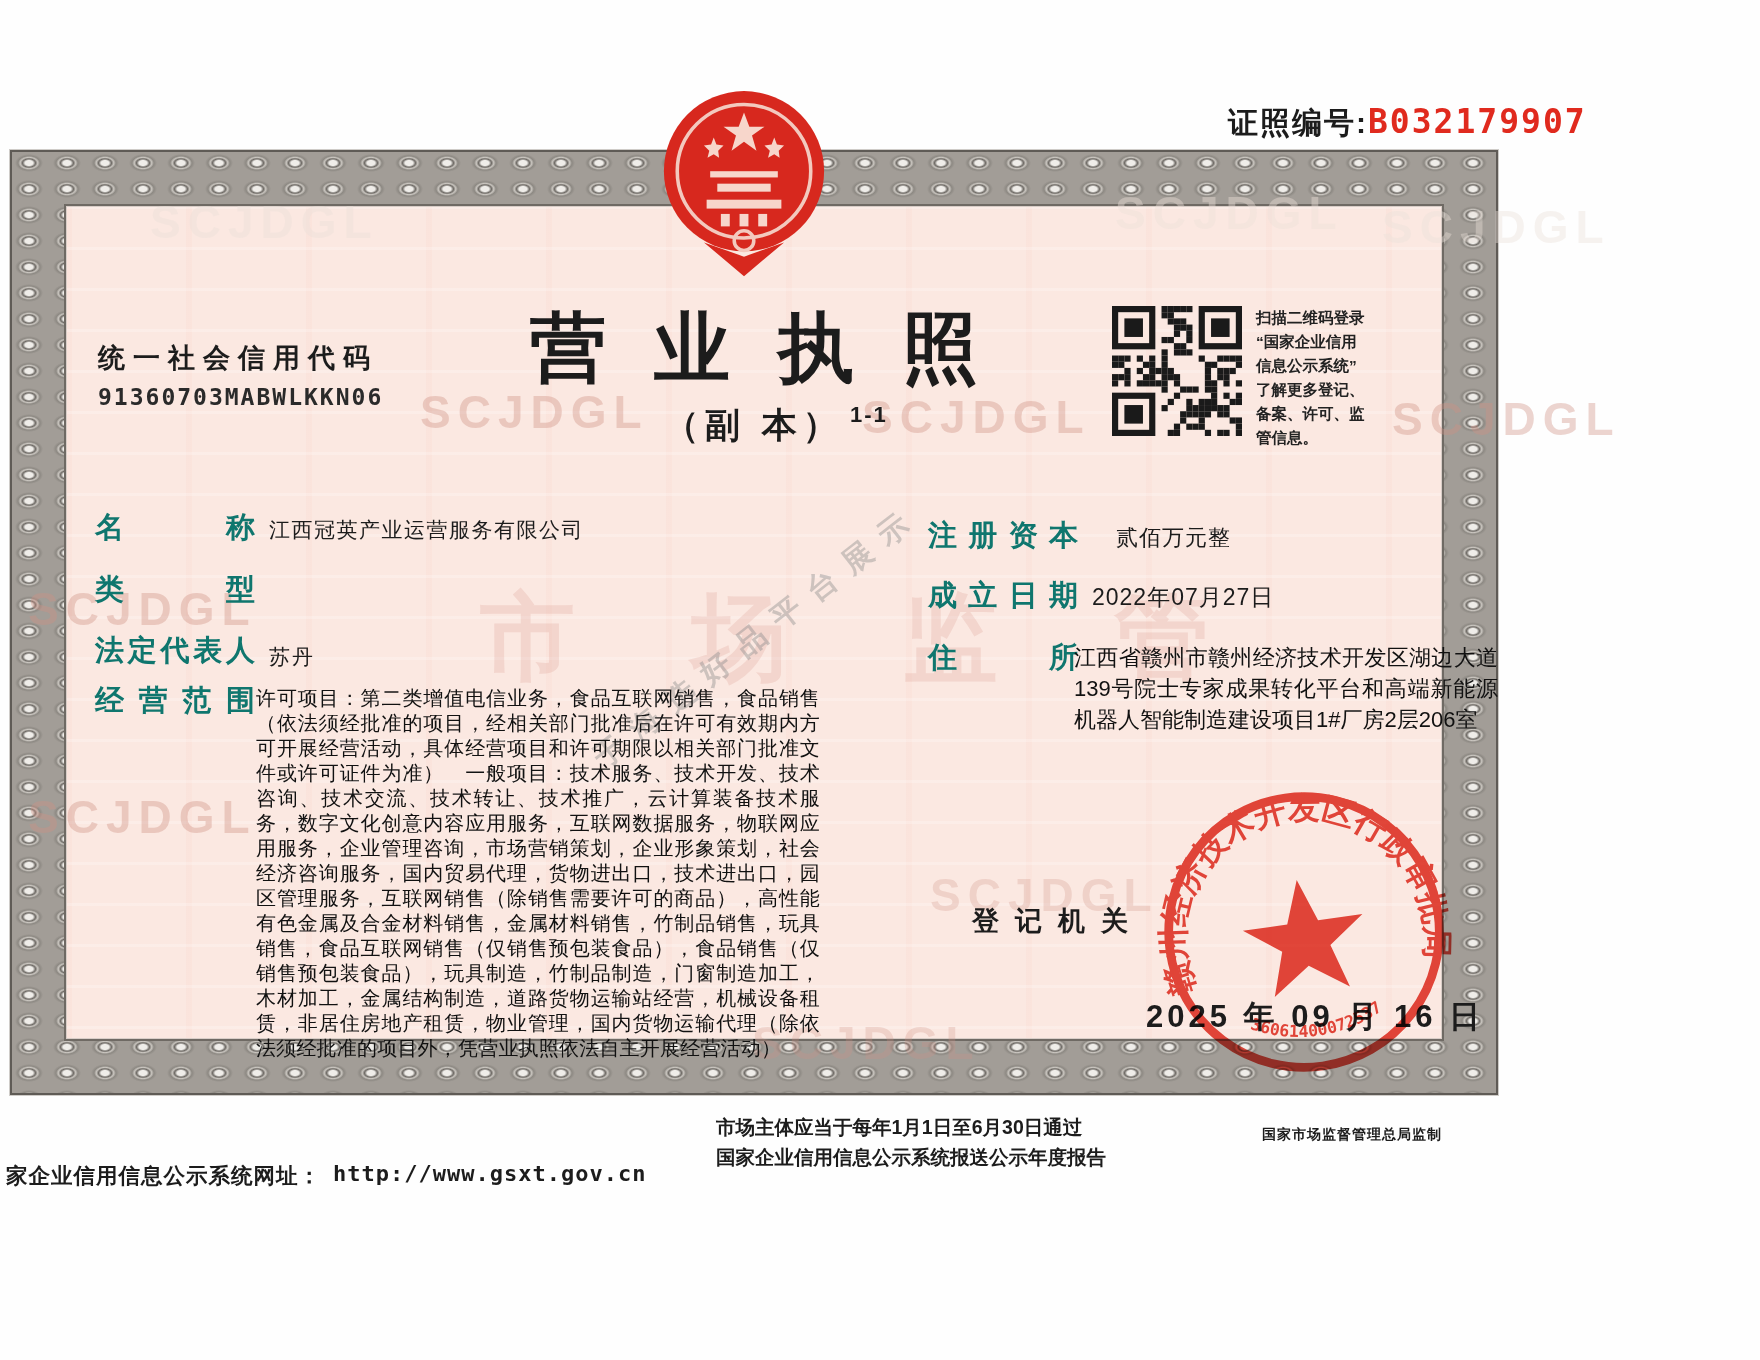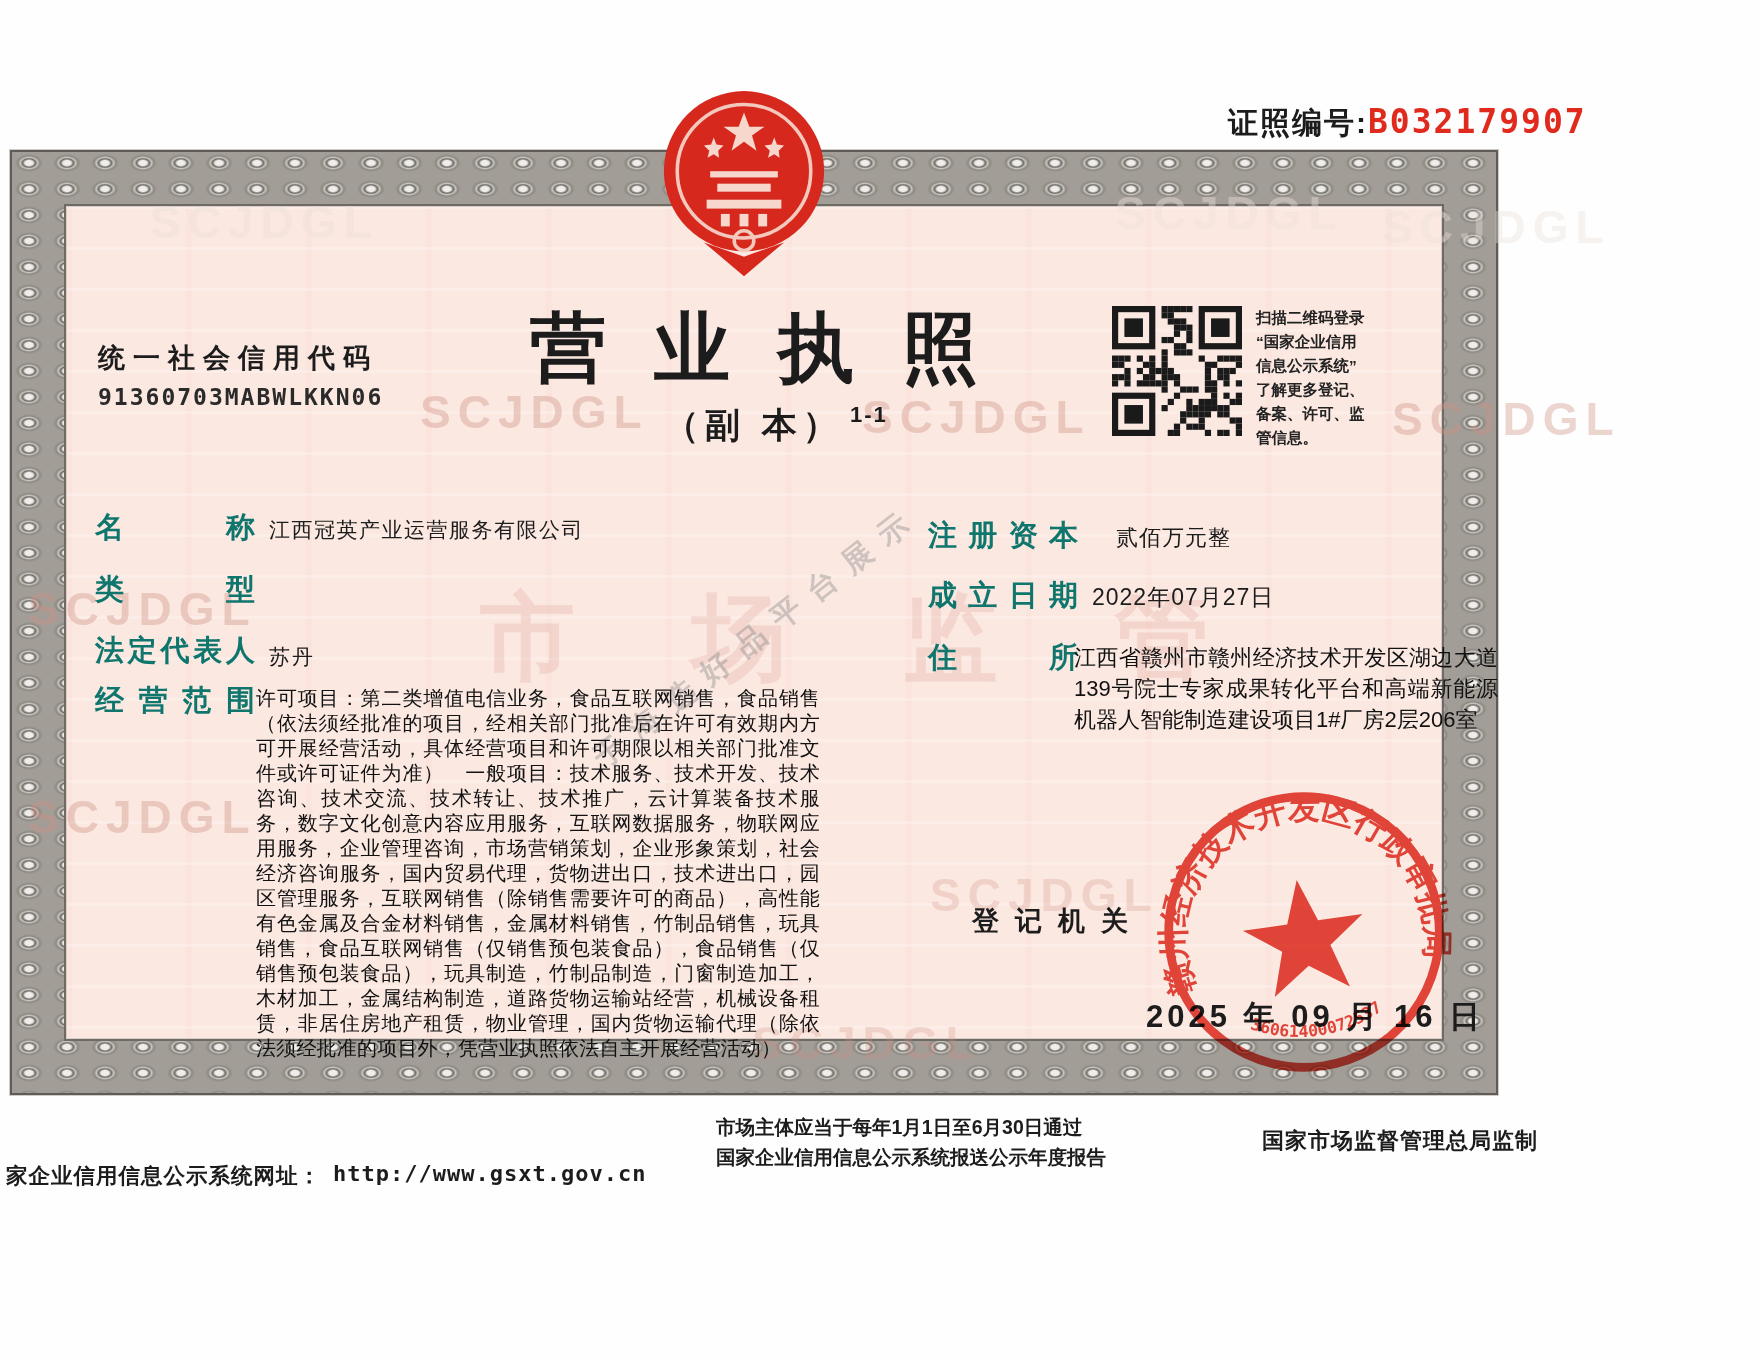--- a/index.html
+++ b/index.html
@@ -67,21 +67,21 @@
   .registrar-label{position:absolute;left:972px;top:903px;font-size:27px;font-weight:bold;letter-spacing:16px;z-index:3;}
   .issue-date{position:absolute;left:1146px;top:996px;font-size:31px;font-weight:bold;letter-spacing:4px;z-index:3;white-space:nowrap;}
 
   .seal{position:absolute;left:1158px;top:786px;width:292px;height:292px;z-index:4;transform:rotate(-8deg);mix-blend-mode:multiply;opacity:0.92;}
 
   
   .footer-left{position:absolute;left:6px;top:1124px;display:flex;align-items:flex-start;z-index:3;margin-top:37px;}
   .footer-left .lab{font-size:21.5px;font-weight:bold;letter-spacing:1px;}
   .footer-left .url{font-size:22px;font-weight:bold;font-family:"DejaVu Sans Mono",monospace;letter-spacing:1px;margin-left:12px;}
   .footer-center{position:absolute;left:716px;top:1112px;font-size:19.5px;font-weight:bold;line-height:30px;z-index:3;}
-  .footer-right{position:absolute;left:1262px;top:1126px;font-size:22px;font-weight:bold;letter-spacing:1px;z-index:3;}
+  .footer-right{position:absolute;left:1262px;top:1126px;font-size:14px;font-weight:bold;letter-spacing:1px;z-index:3;}
 </style>
 </head>
 <body>
 
 <div class="license-no">
   <span>证照编号:</span><span class="num">B032179907</span>
 </div>
 
 <div class="certificate">
   <div class="cert-paper"></div>

